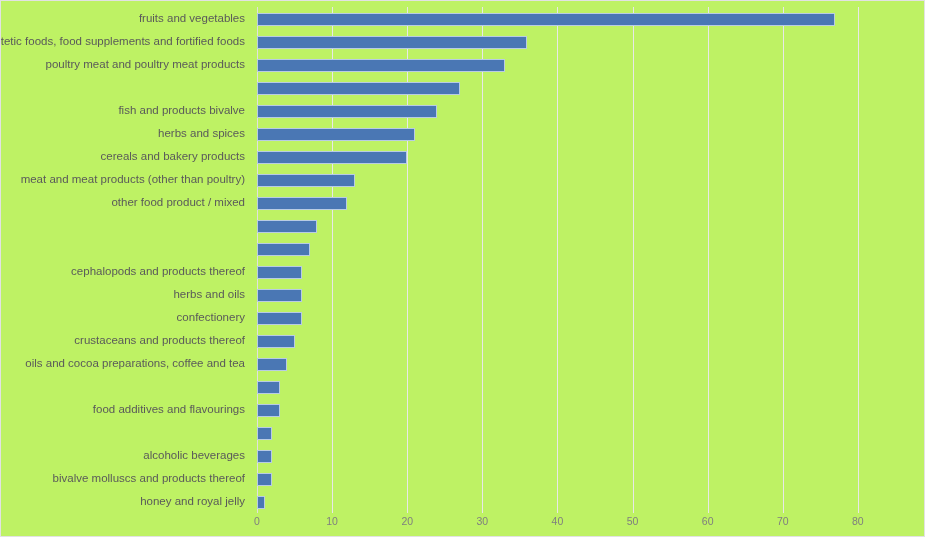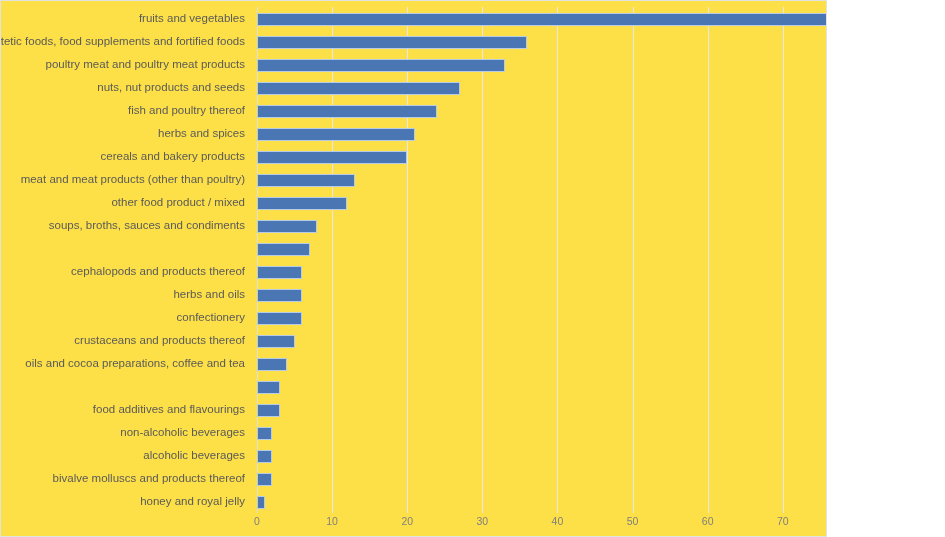--- a/index.html
+++ b/index.html
@@ -5,23 +5,23 @@
   html, body {
     margin: 0;
     padding: 0;
     background: #ffffff;
   }
   body {
     font-family: "Liberation Sans", sans-serif;
   }
   #chart-root {
     position: relative;
-    width: 827px;
+    width: 925px;
     height: 537px;
-    background: #fde047;
+    background: #bef264;
     border: 1px solid #e2e2e2;
     box-sizing: border-box;
     overflow: hidden;
   }
 
   
   .plot-area {
     position: absolute;
     left: 256px;
     top: 6px;
@@ -103,34 +103,31 @@
 </style>
 </head>
 <body>
 
 <div id="chart-root">
 
   <div class="cat-labels">
       <div class="cat-label" style="top: 0px;">fruits and vegetables</div>
       <div class="cat-label" style="top: 23px;">dietetic foods, food supplements and fortified foods</div>
       <div class="cat-label" style="top: 46px;">poultry meat and poultry meat products</div>
-      <div class="cat-label" style="top: 69px;">nuts, nut products and seeds</div>
-      <div class="cat-label" style="top: 92px;">fish and poultry thereof</div>
+      <div class="cat-label" style="top: 92px;">fish and products bivalve</div>
       <div class="cat-label" style="top: 115px;">herbs and spices</div>
       <div class="cat-label" style="top: 138px;">cereals and bakery products</div>
       <div class="cat-label" style="top: 184px;">other food product / mixed</div>
       <div class="cat-label" style="top: 161px;">meat and meat products (other than poultry)</div>
-      <div class="cat-label" style="top: 207px;">soups, broths, sauces and condiments</div>
       <div class="cat-label" style="top: 253px;">cephalopods and products thereof</div>
       <div class="cat-label" style="top: 276px;">herbs and oils</div>
       <div class="cat-label" style="top: 299px;">confectionery</div>
       <div class="cat-label" style="top: 322px;">crustaceans and products thereof</div>
       <div class="cat-label" style="top: 345px;">oils and cocoa preparations, coffee and tea</div>
       <div class="cat-label" style="top: 391px;">food additives and flavourings</div>
-      <div class="cat-label" style="top: 414px;">non-alcoholic beverages</div>
       <div class="cat-label" style="top: 437px;">alcoholic beverages</div>
       <div class="cat-label" style="top: 460px;">bivalve molluscs and products thereof</div>
       <div class="cat-label" style="top: 483px;">honey and royal jelly</div>
     </div>
 
   <div class="plot-area">
     <div class="gridlines">
         <div class="gridline axis-zero" style="left: 0px;"></div>
         <div class="gridline" style="left: 75.1111px;"></div>
         <div class="gridline" style="left: 150.222px;"></div>

